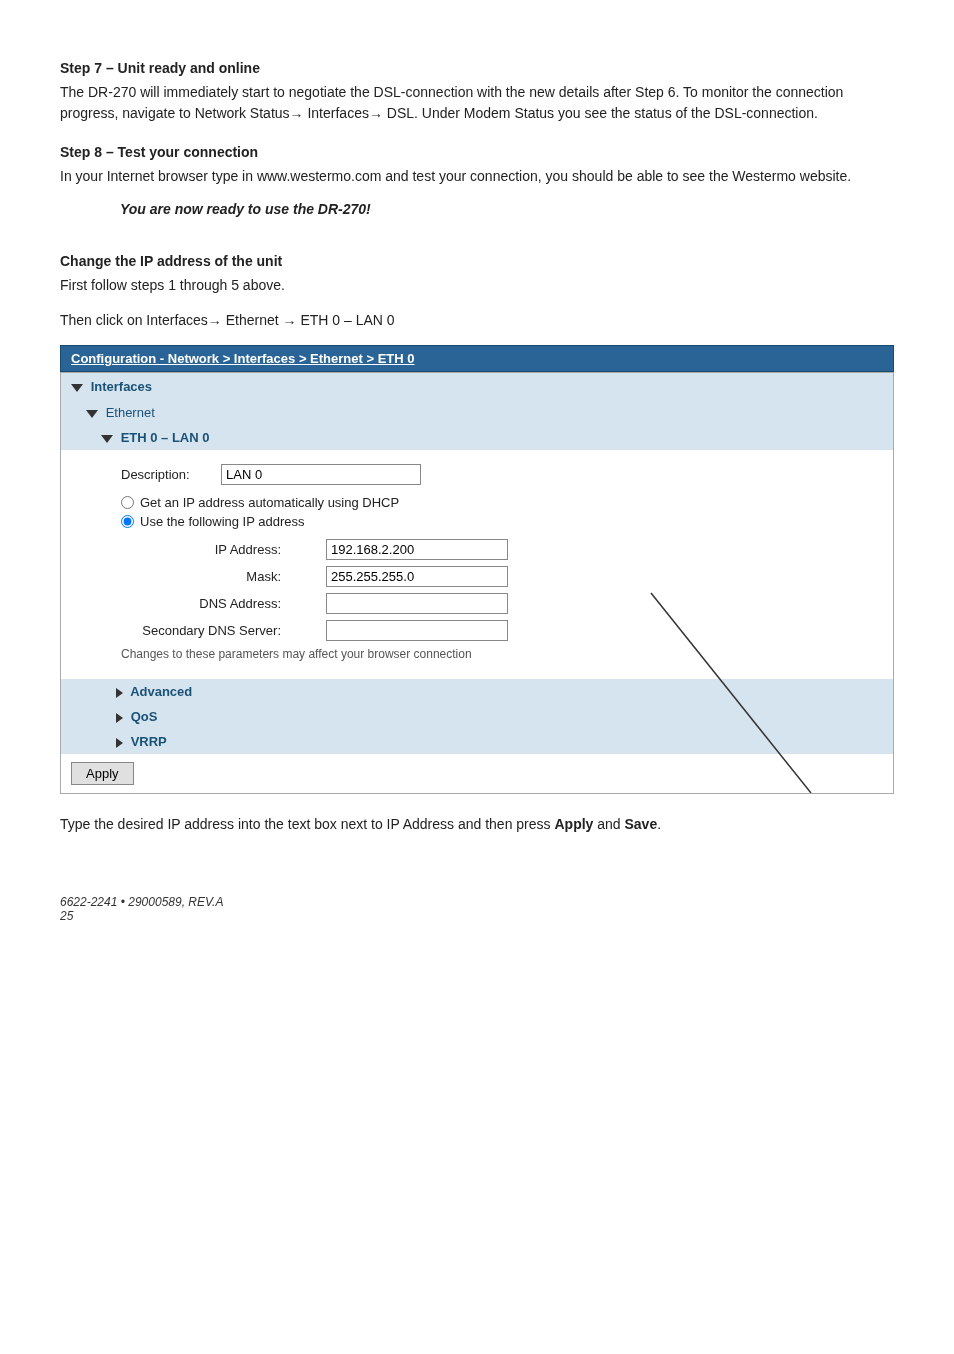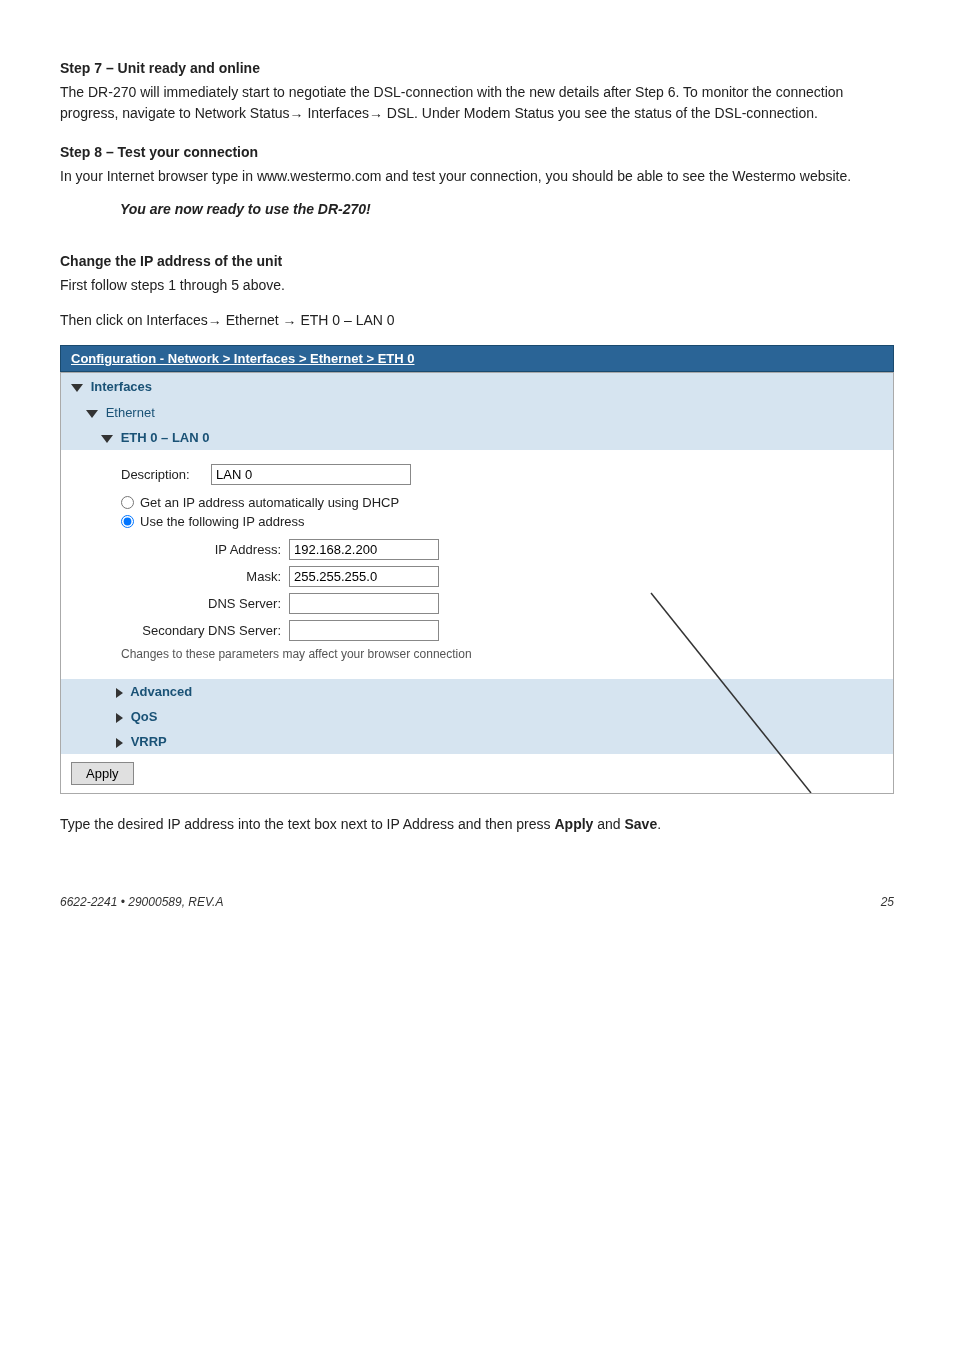--- a/index.html
+++ b/index.html
@@ -91,34 +91,35 @@
     .form-area {
       padding: 10px 20px 10px 60px;
       background: #ffffff;
     }
 
     .form-row {
       display: flex;
       align-items: center;
       margin-bottom: 6px;
       font-size: 13px;
+      gap: 37px;
     }
 
     .form-row label {
       text-align: right;
       min-width: 160px;
       margin-right: 8px;
       font-size: 13px;
     }
 
     .form-row input[type="text"] {
       border: 1px solid #888;
       padding: 2px 4px;
       font-size: 13px;
-      width: 150px;
+      width: 182px;
       background: #fff;
     }
 
     .radio-row {
       display: flex;
       align-items: center;
       font-size: 13px;
       margin-bottom: 4px;
     }
 
@@ -184,28 +185,30 @@
     }
 
     .footer {
       margin-top: 60px;
       font-size: 12px;
       font-style: italic;
       color: #333;
       display: flex;
       justify-content: space-between;
       border-top: none;
+      flex-direction: column;
     }
 
     .description-row {
       display: flex;
       align-items: center;
       margin-bottom: 10px;
       margin-top: 4px;
       font-size: 13px;
+      gap: 10px;
     }
     .description-row label {
       min-width: 90px;
       font-size: 13px;
     }
     .description-row input {
       border: 1px solid #888;
       padding: 2px 4px;
       font-size: 13px;
       width: 200px;
@@ -278,21 +281,21 @@
         <input type="text" value="192.168.2.200" style="">
       </div>
 
       <div class="form-row">
         <label>Mask:</label>
         <input type="text" value="255.255.255.0" style="">
       </div>
 
 
       <div class="form-row">
-        <label>DNS Server:</label>
+        <label>DNS Address:</label>
         <input type="text" style="">
       </div>
 
       <div class="form-row">
         <label>Secondary DNS Server:</label>
         <input type="text" style="">
       </div>
 
       <p class="note-text">Changes to these parameters may affect your browser connection</p>
 

